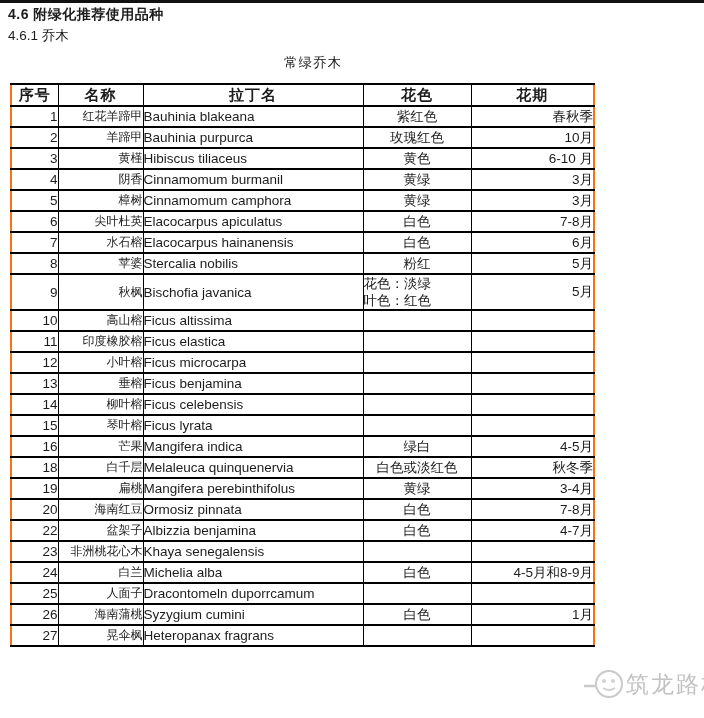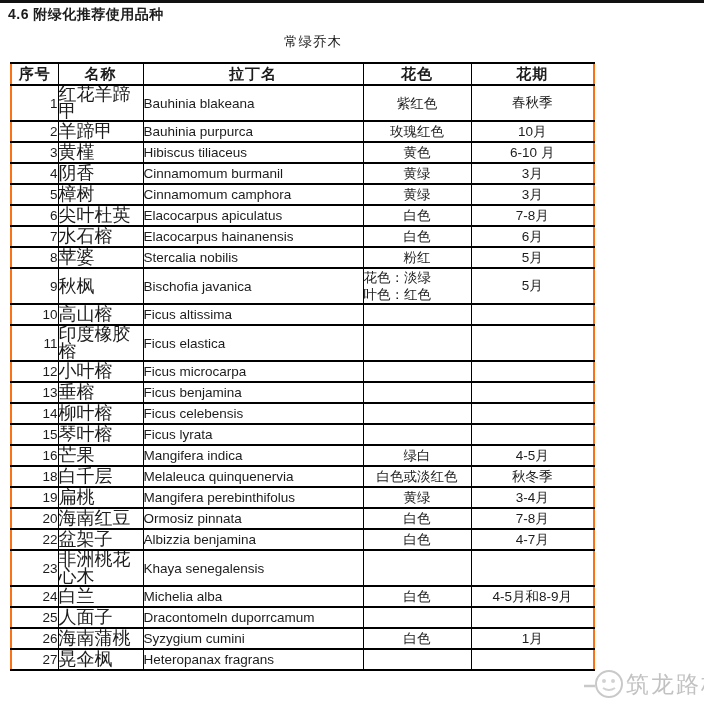--- a/index.html
+++ b/index.html
@@ -43,42 +43,43 @@
     vertical-align:middle;
     overflow:hidden;
   }
   table.species thead tr { height:22px; }
   table.species th {
     font-size:15px; font-weight:bold; text-align:center;
     letter-spacing:1px;
   }
   table.species tbody tr { height:21px; }
   td.td-no     { text-align:right; padding-right:2px; font-size:13.5px; }
-  td.td-name   { text-align:left;  padding-left:2px; padding-right:6px; font-size:18px; line-height:17px; }
+  td.td-name   { text-align:right;  padding-left:2px; padding-right:6px; font-size:12px; line-height:17px; }
   td.td-latin  { text-align:left;  padding-left:4px; font-size:13.5px; }
   td.td-color  { text-align:center; font-size:13.5px; line-height:17px; }
-  td.td-period { text-align:center; font-size:13.5px; }
+  td.td-period { text-align:right; font-size:13.5px; }
   .watermark {
     position:absolute; left:584px; top:666px;
     display:flex; align-items:center;
     background:transparent;
   }
   .wm-logo { display:inline-block; width:42px; height:36px; }
   .wm-text {
     font-size:23px; color:#c2c2c2; letter-spacing:2px;
     font-weight:400; white-space:nowrap;
   }
 </style>
 </head>
 <body>
 
 <div class="page">
   <div class="top-rule"></div>
 
   <div class="heading">4.6 附绿化推荐使用品种</div>
+  <div class="subheading">4.6.1 乔木</div>
   <div class="table-title">常绿乔木</div>
 
   <table class="species">
     <colgroup>
       <col style="width:47px">
       <col style="width:85px">
       <col style="width:220px">
       <col style="width:108px">
       <col style="width:123px">
     </colgroup>

